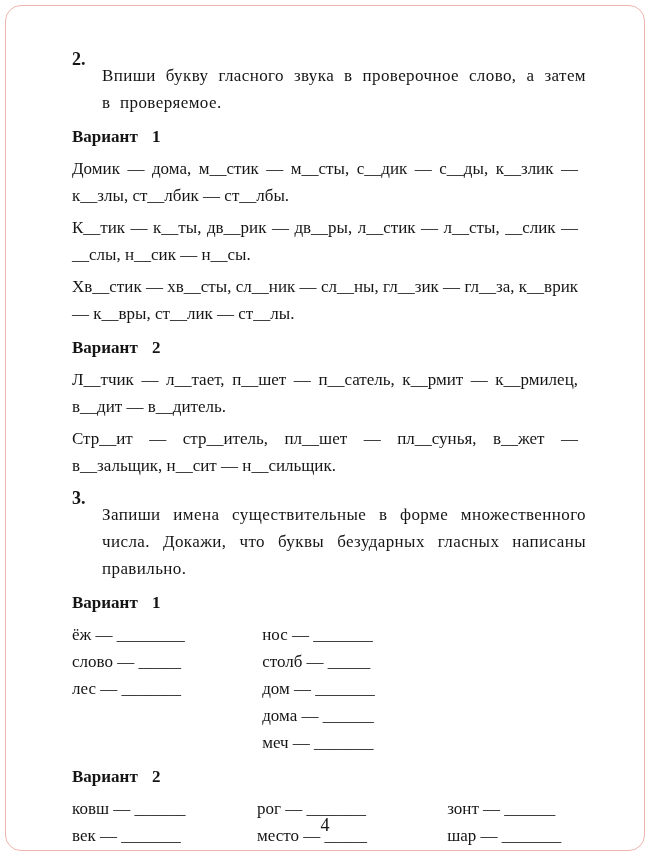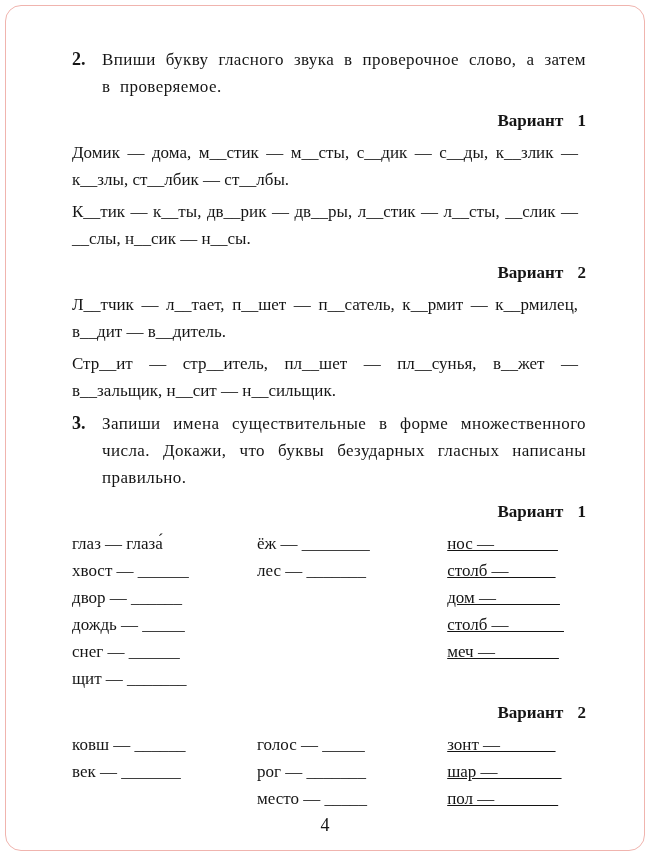--- a/index.html
+++ b/index.html
@@ -28,37 +28,38 @@
   .ex-num {
     font-weight: bold;
     flex: 0 0 30px;
     font-size: 18px;
   }
   .ex-instr {
     flex: 1;
     text-align: justify;
     letter-spacing: .4px;
     word-spacing: 5px;
+    margin-top: 16px;
   }
   .variant {
     margin: 7px 0 5px 0;
     font-size: 17px;
     font-weight: bold;
-    text-align: right;
+    text-align: left;
     word-spacing: 10px;
   }
   .para {
     margin: 0 8px 5px 0;
     text-align: justify;
     text-align-last: left;
   }
   .cols { display: flex; }
   .col-1 { flex: 0 0 36%; }
   .col-2 { flex: 0 0 37%; }
-  .col-3 { flex: 0 0 27%; text-decoration: underline; }
+  .col-3 { flex: 0 0 27%; }
   .word-line { white-space: nowrap; line-height: 27px; }
   .ex3 { margin-top: 6px; }
   .page-num {
     position: absolute;
     left: 0; right: 0; bottom: 20px;
     text-align: center;
     font-size: 18px;
   }
 </style>
 </head>
@@ -70,63 +71,56 @@
 
   <section>
     <div class="ex-head">
       <span class="ex-num">2.</span>
       <div class="ex-instr">Впиши букву гласного звука в проверочное слово, а затем в проверяемое.</div>
     </div>
 
     <div class="variant">Вариант 1</div>
     <p class="para">Домик — дома, м__стик — м__сты, с__дик — с__ды, к__злик — к__злы, ст__лбик — ст__лбы.</p>
     <p class="para">К__тик — к__ты, дв__рик — дв__ры, л__стик — л__сты, __слик — __слы, н__сик — н__сы.</p>
+    <p class="para">Хв__стик — хв__сты, сл__ник — сл__ны, гл__зик — гл__за, к__врик — к__вры, ст__лик — ст__лы.</p>
 
     <div class="variant">Вариант 2</div>
     <p class="para">Л__тчик — л__тает, п__шет — п__сатель, к__рмит — к__рмилец, в__дит — в__дитель.</p>
     <p class="para">Стр__ит — стр__итель, пл__шет — пл__сунья, в__жет — в__зальщик, н__сит — н__сильщик.</p>
   </section>
 
   <section class="ex3">
     <div class="ex-head">
       <span class="ex-num">3.</span>
       <div class="ex-instr">Запиши имена существительные в форме множественного числа. Докажи, что буквы безударных гласных написаны правильно.</div>
     </div>
 
     <div class="variant">Вариант 1</div>
     <div class="cols">
-      <div class="col-1">
-        <div class="word-line">глаз — глаза́</div>
-        <div class="word-line">хвост — ______</div>
-        <div class="word-line">двор — ______</div>
-        <div class="word-line">дождь — _____</div>
-        <div class="word-line">снег — ______</div>
-        <div class="word-line">щит — _______</div>
-      </div>
       <div class="col-2">
         <div class="word-line">ёж — ________</div>
+        <div class="word-line">слово — _____</div>
         <div class="word-line">лес — _______</div>
       </div>
       <div class="col-3">
         <div class="word-line">нос — _______</div>
         <div class="word-line">столб — _____</div>
         <div class="word-line">дом — _______</div>
-        <div class="word-line">столб — ______</div>
+        <div class="word-line">дома — ______</div>
         <div class="word-line">меч — _______</div>
       </div>
     </div>
 
     <div class="variant">Вариант 2</div>
     <div class="cols">
       <div class="col-1">
         <div class="word-line">ковш — ______</div>
         <div class="word-line">век — _______</div>
       </div>
       <div class="col-2">
-        <div class="word-line">голос — _____</div>
         <div class="word-line">рог — _______</div>
         <div class="word-line">место — _____</div>
       </div>
       <div class="col-3">
         <div class="word-line">зонт — ______</div>
         <div class="word-line">шар — _______</div>
         <div class="word-line">пол — _______</div>
       </div>
     </div>
   </section>

